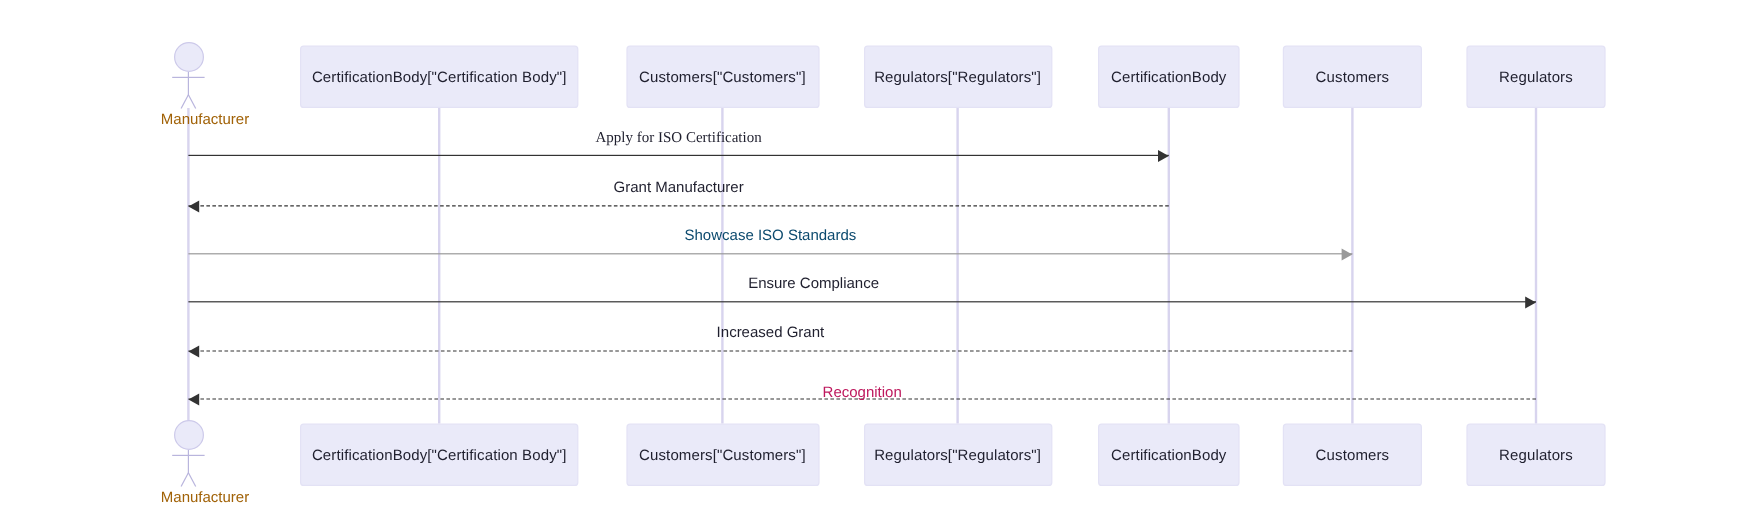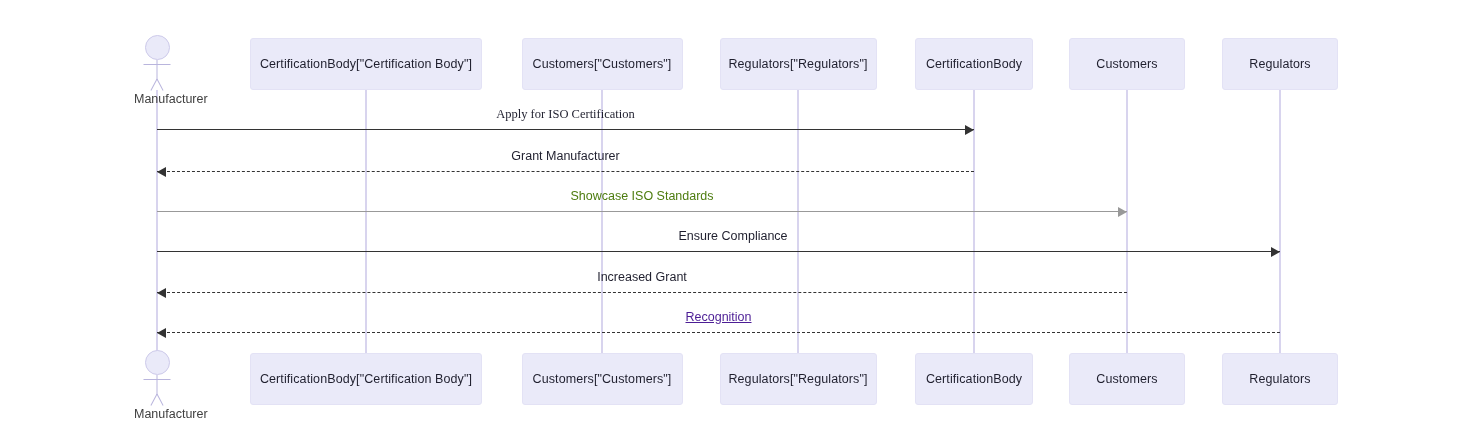--- a/index.html
+++ b/index.html
@@ -52,21 +52,21 @@
     position:absolute;left:50%;top:4px;width:27px;height:1px;
     background:#b9b5dd;transform:translateX(-50%);
   }
   .actor .legL,.actor .legR{
     position:absolute;top:19px;left:50%;width:1px;height:13px;
     background:#b9b5dd;transform-origin:top center;
   }
   .actor .legL{transform:translateX(-50%) rotate(28deg);}
   .actor .legR{transform:translateX(-50%) rotate(-28deg);}
   .actor .alabel{
-    text-align:center;font-size:12.5px;color:#404040;
+    text-align:center;font-size:12.5px;color:#a16207;
     margin-top:2px;white-space:nowrap;
   }
   .msgline{
     position:absolute;height:0;
     border-top-width:1.6px;
     box-sizing:border-box;
   }
   .msgline.solid{border-top-style:solid;}
   .msgline.dotted{border-top-style:dashed;border-top-width:1.4px;}
   .arrowhead{
@@ -151,23 +151,23 @@
       <div class="alabel">Manufacturer</div>
     </div>
     <div class="msgline solid" style="left: 157px; top: 129px; width: 817px; border-top-color: rgb(51, 51, 51);"></div>
     <div class="arrowhead right" style="top: 125px; left: 965px; border-left-color: rgb(51, 51, 51);"></div>
     <div class="msglabel" style="left: 565.5px; top: 107px; color: rgb(31, 31, 46); font-family: Liberation Serif, serif;">Apply for ISO Certification</div>
     <div class="msgline dotted" style="left: 157px; top: 171px; width: 817px; border-top-color: rgb(51, 51, 51);"></div>
     <div class="arrowhead left" style="top: 167px; left: 157px; border-right-color: rgb(51, 51, 51);"></div>
     <div class="msglabel" style="left: 565.5px; top: 149px; color: rgb(31, 31, 46);">Grant Manufacturer</div>
     <div class="msgline solid" style="left: 157px; top: 211px; width: 970px; border-top-color: rgb(153, 153, 153);"></div>
     <div class="arrowhead right" style="top: 207px; left: 1118px; border-left-color: rgb(153, 153, 153);"></div>
-    <div class="msglabel" style="left: 642px; top: 189px; color: #4d7c0f;">Showcase ISO Standards</div>
+    <div class="msglabel" style="left: 642px; top: 189px; color: #0c4a6e;">Showcase ISO Standards</div>
     <div class="msgline solid" style="left: 157px; top: 251px; width: 1123px; border-top-color: rgb(51, 51, 51);"></div>
     <div class="arrowhead right" style="top: 247px; left: 1271px; border-left-color: rgb(51, 51, 51);"></div>
-    <div class="msglabel" style="left: 733px; top: 229px; color: rgb(31, 31, 46);">Ensure Compliance</div>
+    <div class="msglabel" style="left: 678px; top: 229px; color: rgb(31, 31, 46);">Ensure Compliance</div>
     <div class="msgline dotted" style="left: 157px; top: 292px; width: 970px; border-top-color: rgb(51, 51, 51);"></div>
     <div class="arrowhead left" style="top: 288px; left: 157px; border-right-color: rgb(51, 51, 51);"></div>
     <div class="msglabel" style="left: 642px; top: 270px; color: rgb(31, 31, 46);">Increased Grant</div>
     <div class="msgline dotted" style="left: 157px; top: 332px; width: 1123px; border-top-color: rgb(51, 51, 51);"></div>
     <div class="arrowhead left" style="top: 328px; left: 157px; border-right-color: rgb(51, 51, 51);"></div>
-    <div class="msglabel" style="left: 718.5px; top: 310px; color: #4c1d95; text-decoration: underline;">Recognition</div>
+    <div class="msglabel" style="left: 718.5px; top: 320px; color: #be185d;">Recognition</div>
   </div>
 
 </body></html>

